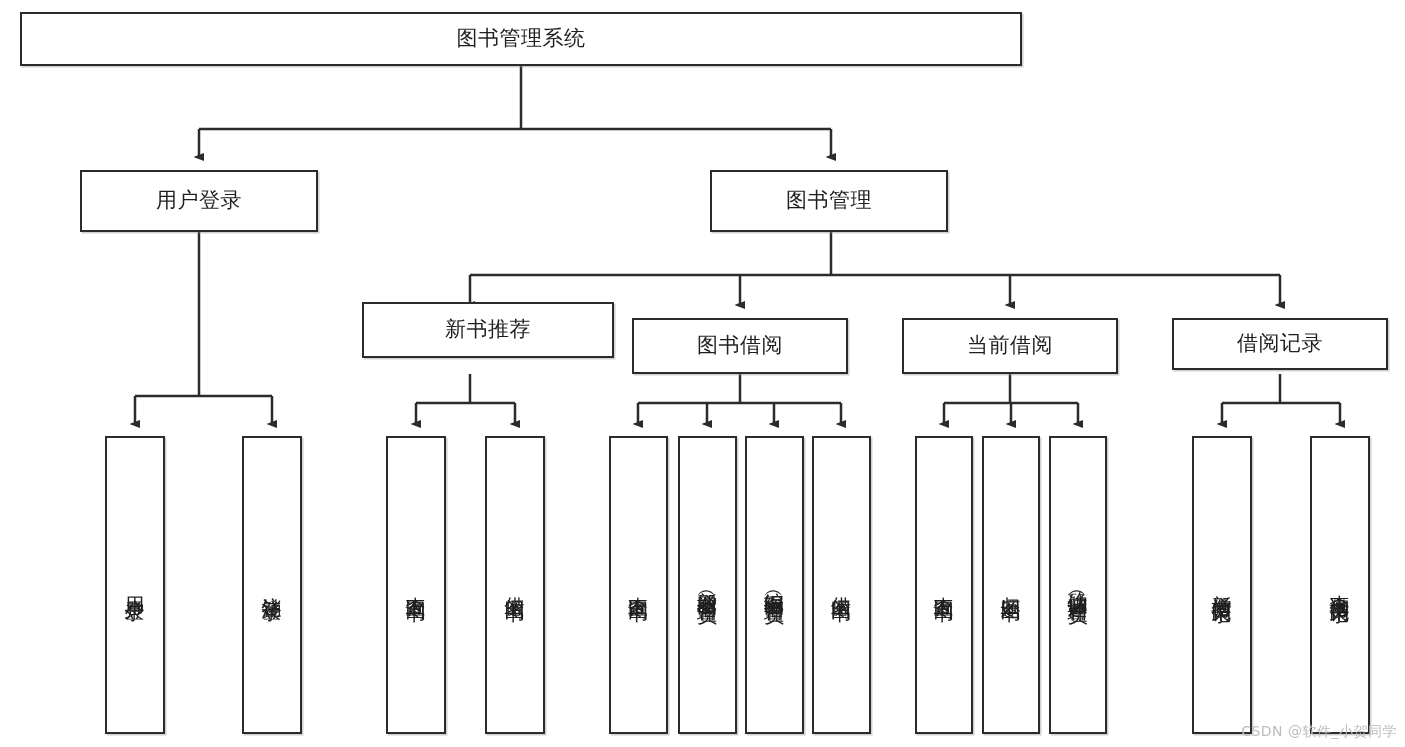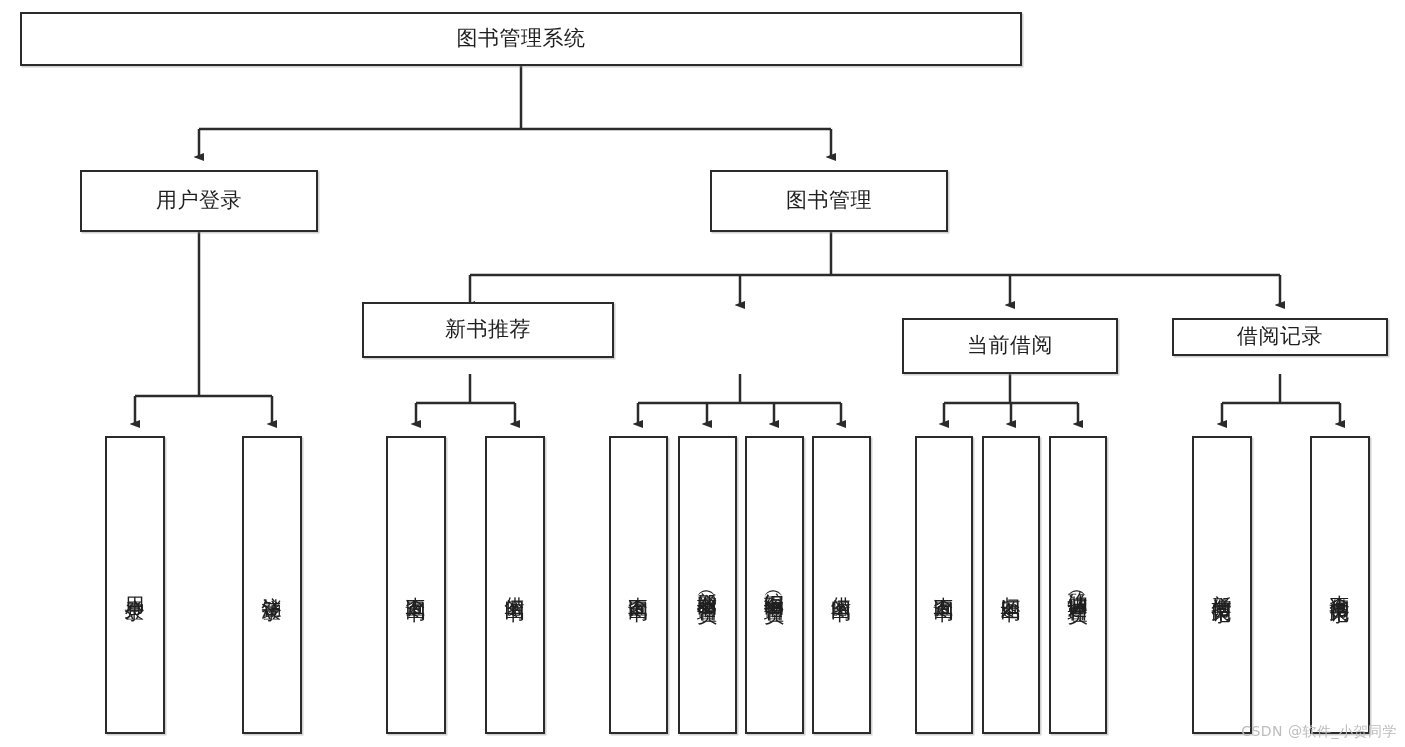--- a/index.html
+++ b/index.html
@@ -154,24 +154,27 @@
   <div class="node-box level2-box" style="left: 80px; top: 170px; width: 238px; height: 62px;">
     <span class="node-label-h">用户登录</span>
   </div>
   <div class="node-box level2-box" style="left: 710px; top: 170px; width: 238px; height: 62px; justify-content: center;">
     <span class="node-label-h">图书管理</span>
   </div>
 
   <div class="node-box level3-box" style="left: 362px; top: 302px; width: 252px; height: 56px;">
     <span class="node-label-h">新书推荐</span>
   </div>
+  <div class="node-box level3-box" style="left: 632px; top: 318px; width: 216px; height: 56px;">
+    <span class="node-label-h">图书借阅</span>
+  </div>
   <div class="node-box level3-box" style="left: 902px; top: 318px; width: 216px; height: 56px;">
     <span class="node-label-h">当前借阅</span>
   </div>
-  <div class="node-box level3-box" style="left: 1172px; top: 318px; width: 216px; height: 38px;">
+  <div class="node-box level3-box" style="left: 1172px; top: 318px; width: 216px; height: 52px;">
     <span class="node-label-h">借阅记录</span>
   </div>
 
   <div class="node-box leaf-box" style="left: 105px; top: 436px; width: 60px; height: 298px;">
     <span class="node-label-v">用户登录</span>
   </div>
   <div class="node-box leaf-box" style="left: 242px; top: 436px; width: 60px; height: 298px;">
     <span class="node-label-v">注销登录</span>
   </div>
   <div class="node-box leaf-box" style="left: 386px; top: 436px; width: 60px; height: 298px;">

